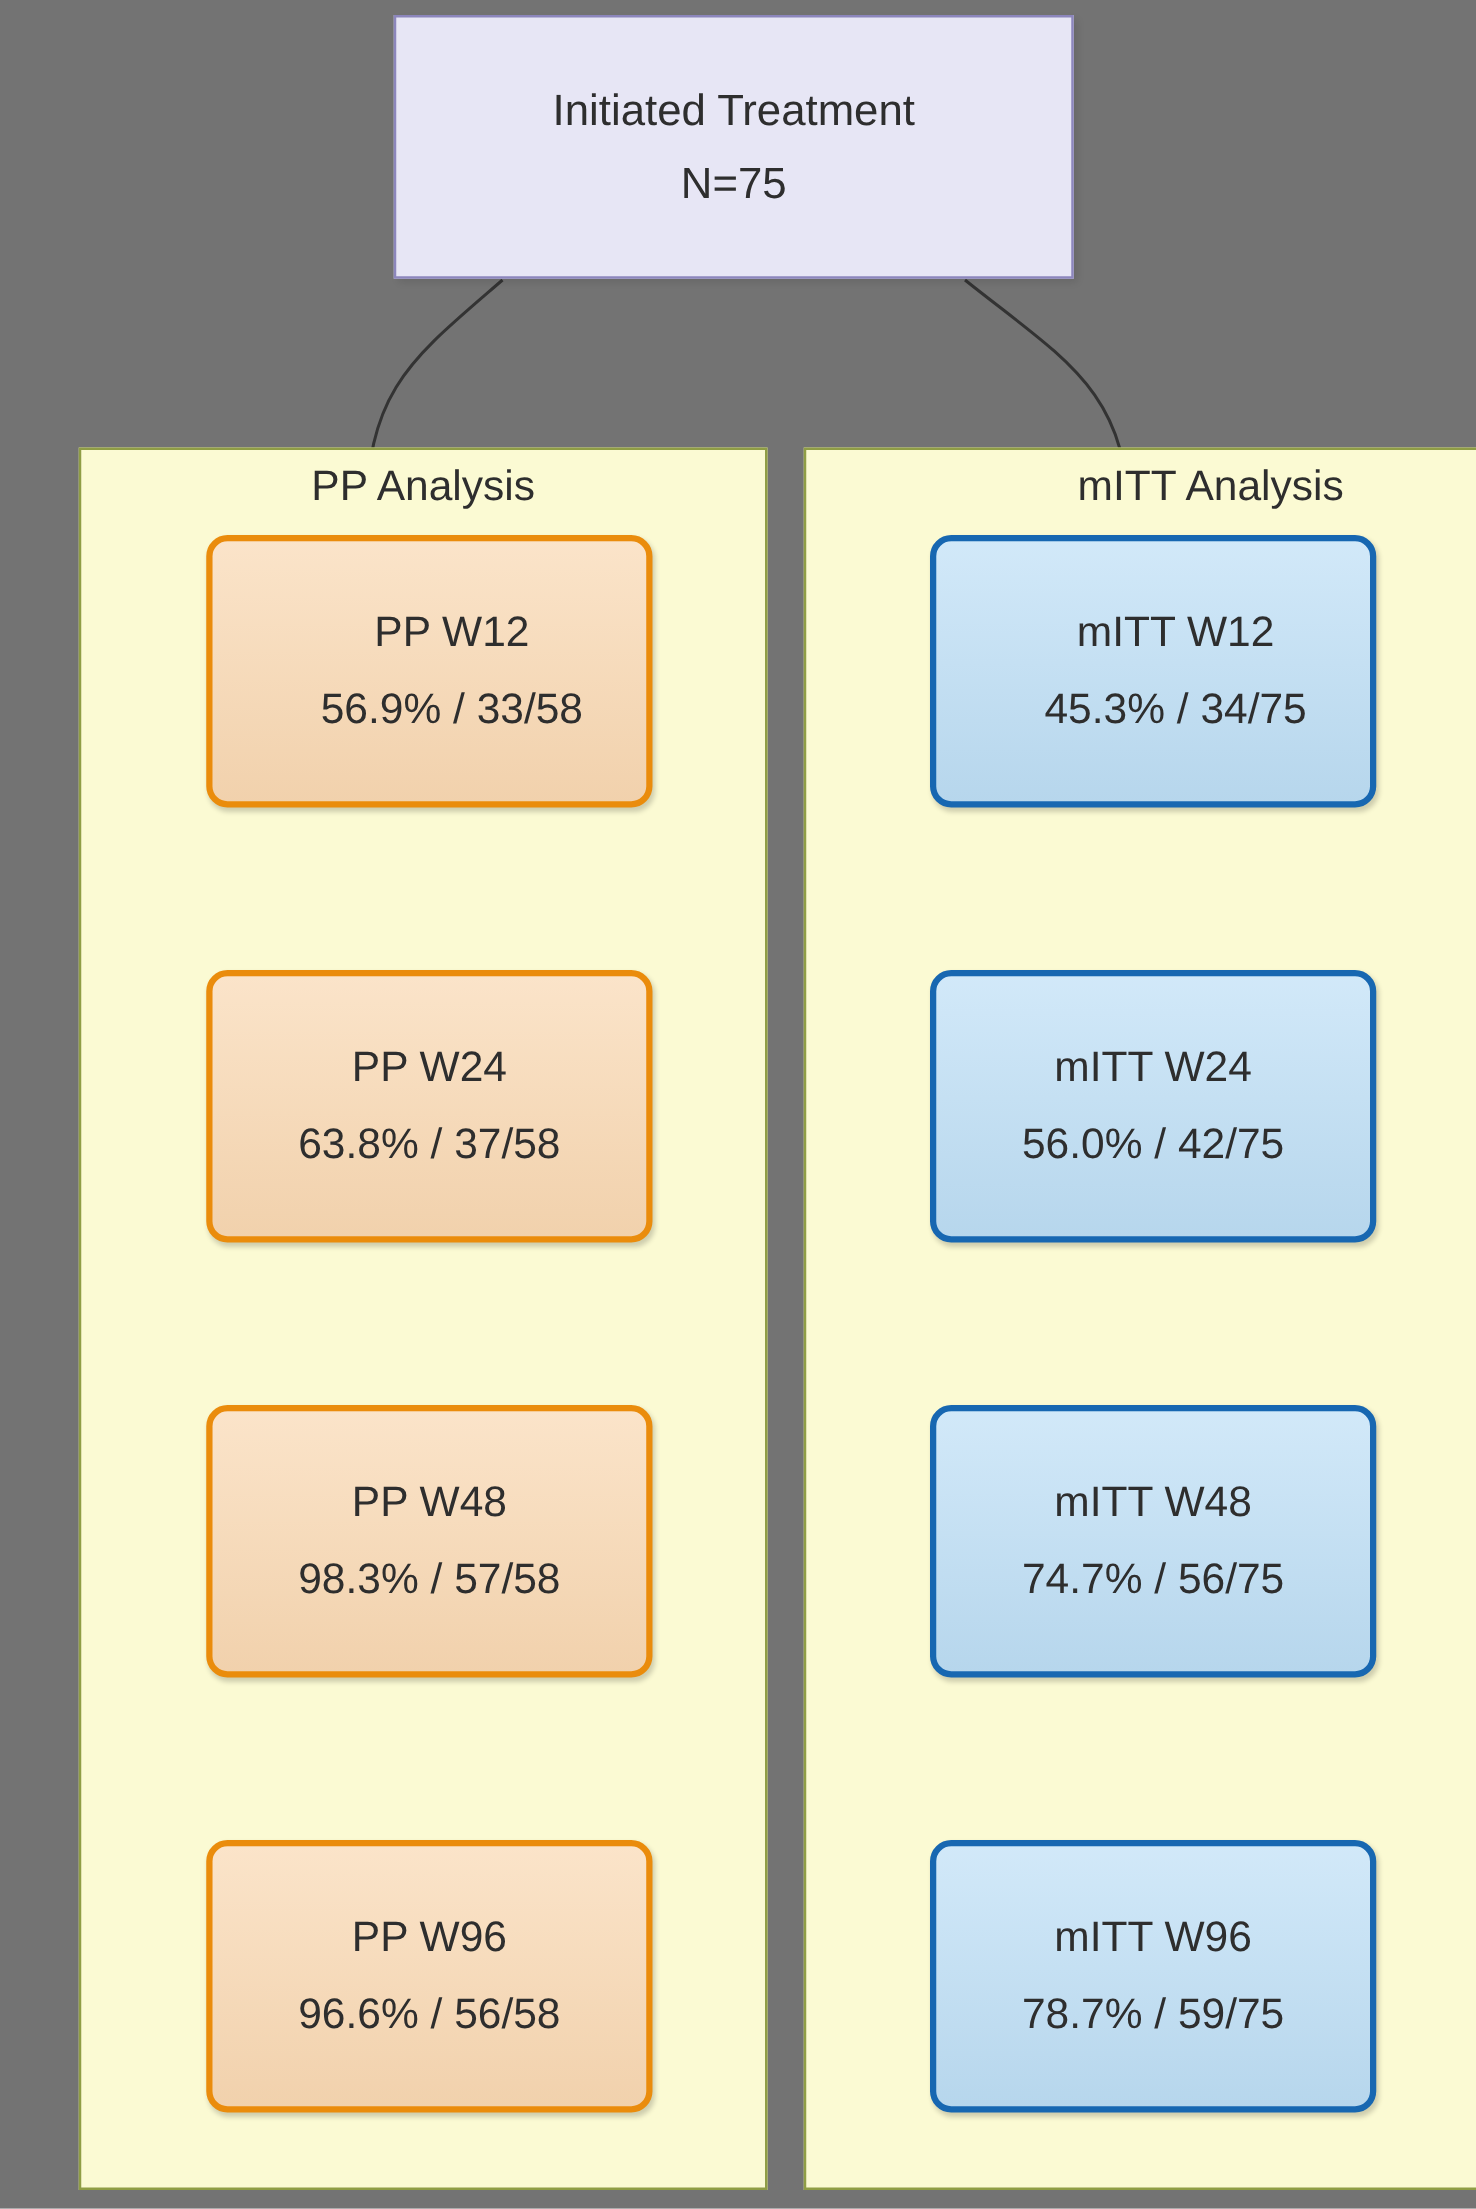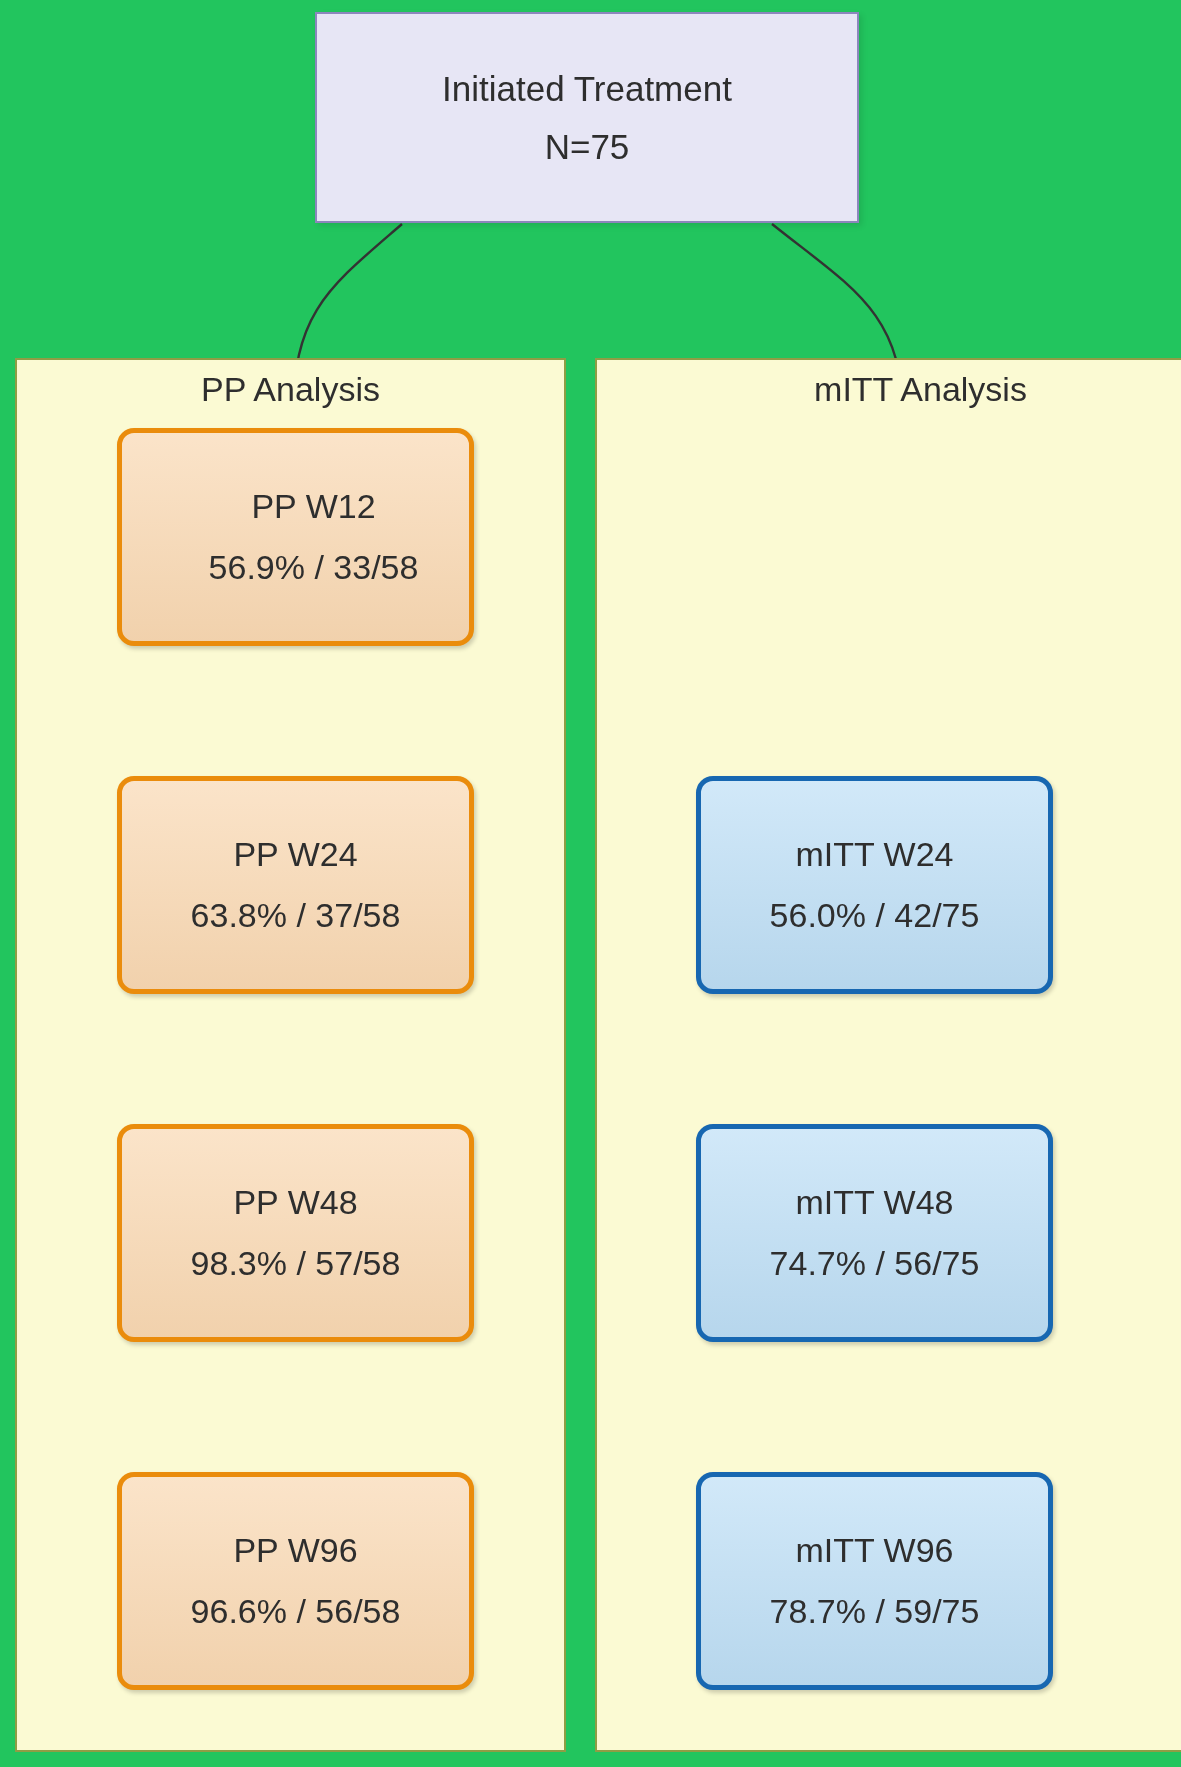--- a/index.html
+++ b/index.html
@@ -1,19 +1,19 @@
 <!DOCTYPE html>
 <html style="--top_box_fill: #E7E6F5; --top_box_border: #8C86BC; --panel_fill: #FBFAD3; --panel_border: #8F9D45; --pp_box_fill: #F9D8B2; --pp_box_border: #EA8C0C; --mitt_box_fill: #BEDFF6; --mitt_box_border: #1767B1; --arrow: #333333; --text: #2E2E2E;"><head>
 <meta charset="utf-8">
 <style>
   html,body{margin:0;padding:0;background:#ffffff;}
   .stage{
     position:relative;
     width:1181px;height:1767px;
-    background:#22c55e;
+    background:#737373;
     font-family:"Liberation Sans","DejaVu Sans",sans-serif;
     color:var(--text,#2e2e2e);
     overflow:hidden;
   }
   svg.arrows{position:absolute;left:0;top:0;width:1181px;height:1767px;pointer-events:none;}
   svg.arrows path, svg.arrows line{stroke:var(--arrow,#333);stroke-width:2.4;fill:none;}
 
   .top-box{
     position:absolute;left:315px;top:12px;width:544px;height:211px;
     box-sizing:border-box;
@@ -23,20 +23,21 @@
     display:flex;flex-direction:column;align-items:center;justify-content:center;
     gap:18px;
     font-size:35px;
   }
 
   .panel{
     position:absolute;top:358px;width:551px;height:1394px;
     box-sizing:border-box;
     background:var(--panel_fill,#FBFAD3);
     border:2px solid var(--panel_border,#8F9D45);
+    margin-left:48px;
   }
   .panel-left{left:15px;}
   .panel-right{left:595px;width:651px;}
   .panel-title{
     position:absolute;top:10px;left:0;width:100%;
     text-align:center;
     font-size:34px;
   }
 
   .node{
@@ -111,20 +112,24 @@
     </div>
     <div class="node pp row-3">
       <div class="node-label">PP W96</div>
       <div class="node-value">96.6% / 56/58</div>
     </div>
   </div>
 
   <div class="panel panel-right">
     <div class="panel-title">mITT Analysis</div>
 
+    <div class="node mitt row-0">
+      <div class="node-label">mITT W12</div>
+      <div class="node-value">45.3% / 34/75</div>
+    </div>
     <div class="node mitt row-1">
       <div class="node-label">mITT W24</div>
       <div class="node-value">56.0% / 42/75</div>
     </div>
     <div class="node mitt row-2">
       <div class="node-label">mITT W48</div>
       <div class="node-value">74.7% / 56/75</div>
     </div>
     <div class="node mitt row-3">
       <div class="node-label">mITT W96</div>

